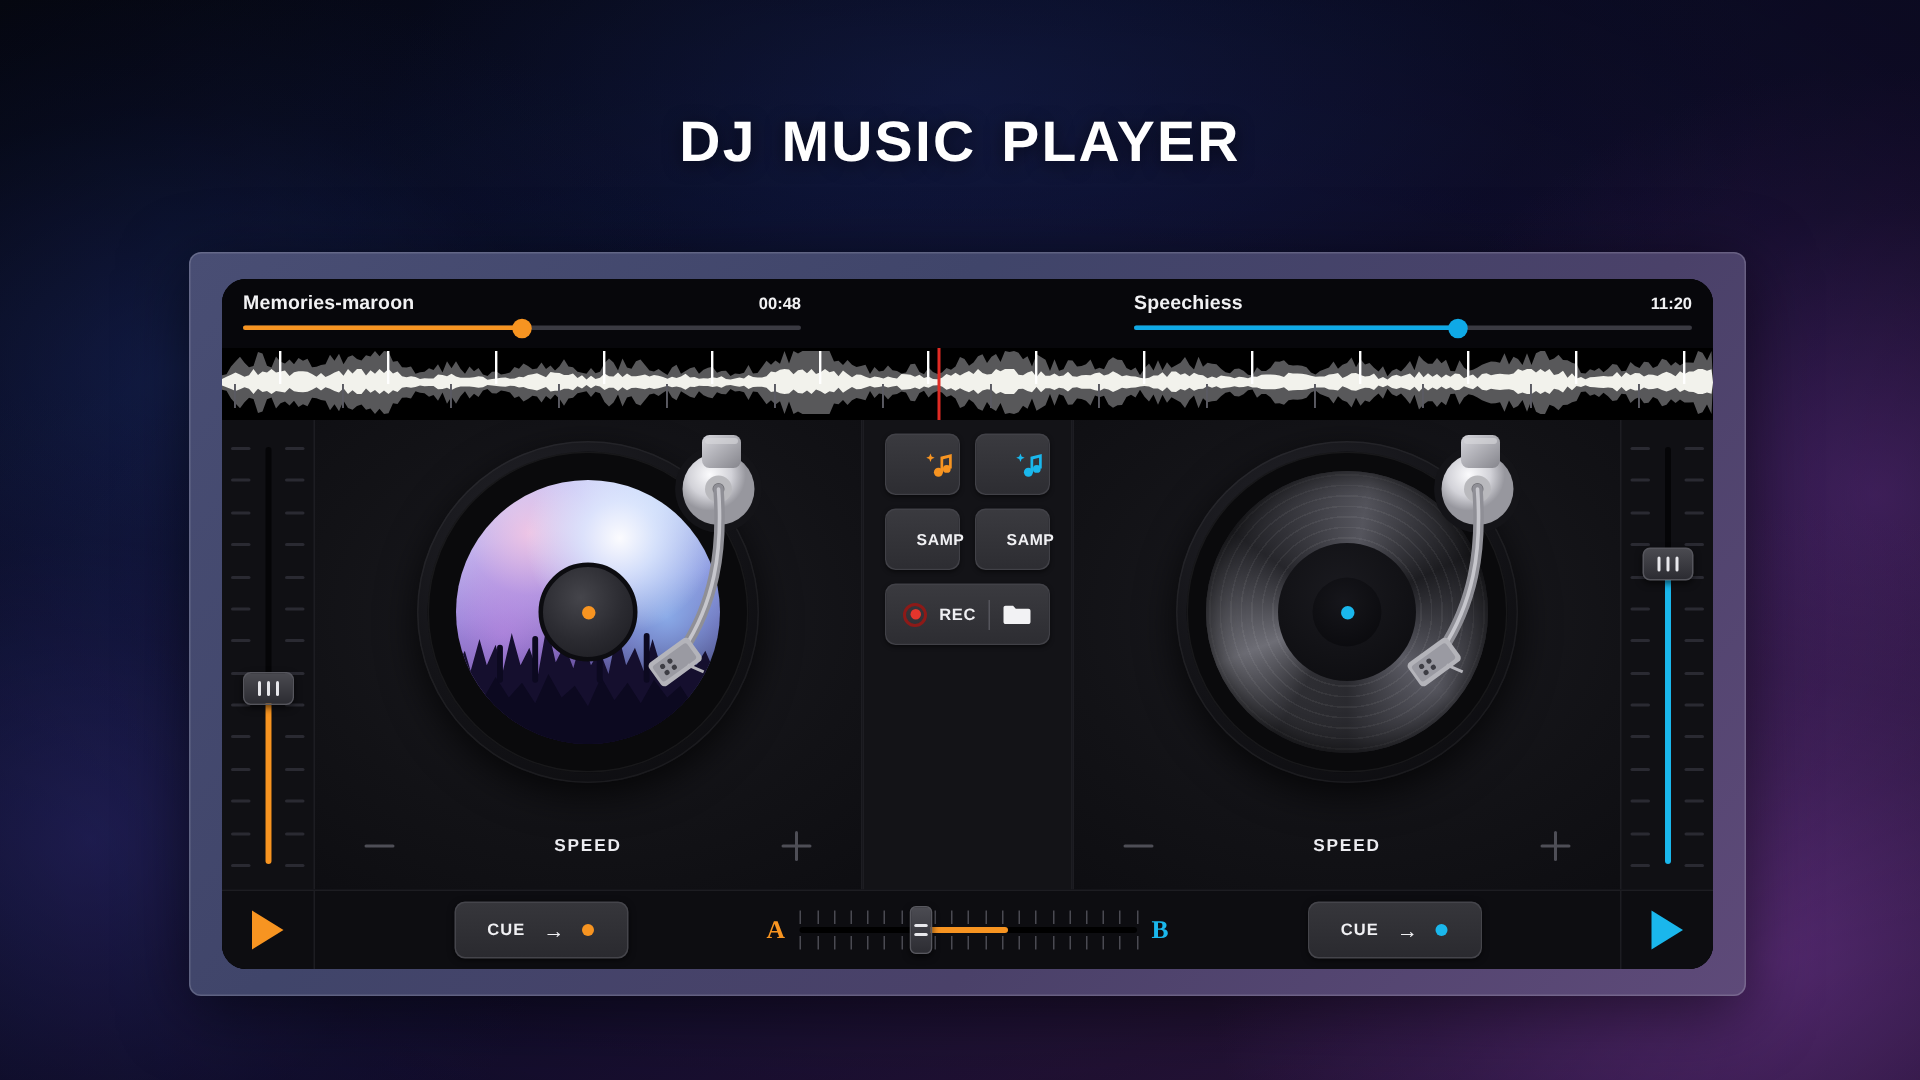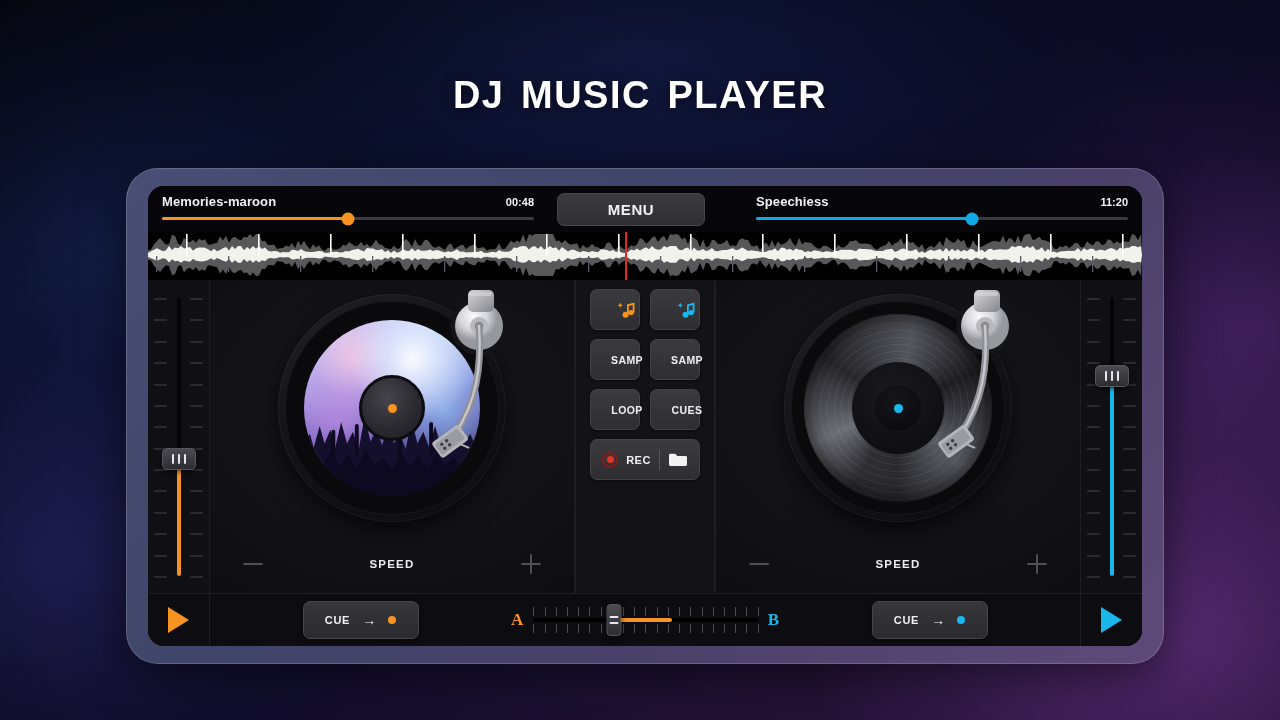--- a/index.html
+++ b/index.html
@@ -39,21 +39,21 @@
     font-variant: small-caps;
     text-transform: lowercase;
     text-shadow: 0 2px 12px rgba(0,0,0,0.55);
   }
 
   
   .tablet {
     position: absolute;
     left: 126px; top: 168px;
     width: 1038px; height: 496px;
-    border-radius: 32px;
+    border-radius: 8px;
     background: linear-gradient(135deg, #494e74 0%, #40456a 35%, #4a4169 65%, #5e4a79 100%);
     box-shadow: 0 10px 45px rgba(0,0,0,0.55), inset 0 0 0 1px rgba(255,255,255,0.16);
     padding: 18px 22px;
   }
   .tablet-inner {
     position: relative;
     width: 994px; height: 460px;
     border-radius: 16px;
     background: #0c0c0f;
     overflow: hidden;
@@ -383,21 +383,20 @@
         <div class="track-head">
           <span class="track-name">Speechiess</span>
           <span class="track-time">11:20</span>
         </div>
         <div class="prog-track">
           <div class="prog-fill b" id="pfb" style="width: 58%;"></div>
           <div class="prog-knob b" id="pkb" style="left: 58%;"></div>
         </div>
       </div>
 
-      <div class="menu-btn">MENU</div>
     </div>
 
     <div class="wave-strip">
       <svg width="994" height="48" viewBox="0 0 994 48">
         <g id="wv-back" fill="#8e8e92" opacity="0.62">
             <path d="M0 23 L0 18.189026173852163 L3 17.465105129438463 L6 12.354872426620648 L9 8.960199311657064 L12 5.891769423991274 L15 9.785274823138671 L18 12.750176244108703 L21 11.99074398961271 L24 2.7014941472603695 L27 3.693353995921889 L30 11.811916585123315 L33 13.005729206489102 L36 5.606434186664753 L39 9.170826645769147 L42 10.285909328441074 L45 7.697561820252952 L48 10.830997782425353 L51 6.689929415682993 L54 8.516253782187786 L57 7.1329190842669465 L60 12.835496948756946 L63 12.427966811800152 L66 11.408000854341095 L69 10.892895356590813 L72 4.571835958823357 L75 8.524893308571372 L78 3.8549037268992556 L81 10.795228844706838 L84 6.031672302948163 L87 4.775132156258497 L90 7.3030434106805036 L93 8.254410690448143 L96 4.816278875312033 L99 5.603847268154691 L102 2 L105 5.502231821219869 L108 2 L111 2.4491413602603167 L114 9.207344606097411 L117 8.676937823053544 L120 12.894772946851464 L123 12.990136312404136 L126 12.402773413256368 L129 17.116227994986833 L132 16.245384920049986 L135 15.915166242134184 L138 13.45463647315795 L141 14.73175004853392 L144 10.887022948101615 L147 16.32151208061657 L150 8.809020470811943 L153 13.506753069697423 L156 8.760511263504663 L159 13.827419745233954 L162 17.155205856509678 L165 12.34715483526214 L168 15.452482806396393 L171 13.290791738166696 L174 17.705851184638515 L177 18.68392568246599 L180 15.855237118240675 L183 15.711530818113593 L186 17.658812374472788 L189 17.20743939284072 L192 16.332878256647653 L195 12.64736045811557 L198 13.792954413646184 L201 10.365190544617295 L204 11.996373843682854 L207 14.13389707749912 L210 13.587045116507813 L213 9.696994915959483 L216 14.072359240233373 L219 11.729421731376348 L222 15.006176742487396 L225 12.19491523115943 L228 7.473764151440035 L231 12.263883047598108 L234 12.771397590996019 L237 15.914200681172684 L240 16.426907474672394 L243 17.232985321225794 L246 13.41088644937497 L249 16.888544128328626 L252 15.885825379464784 L255 9.97087097026189 L258 6.955316196640947 L261 9.67467759033766 L264 14.948522762690725 L267 6.951091765236111 L270 12.984885145108564 L273 13.783436486315983 L276 8.803351129588362 L279 7.596429121240188 L282 11.28630260453915 L285 15.043092682265588 L288 15.723972367320261 L291 14.002684800846623 L294 16.212574830324805 L297 18.073636366863397 L300 13.06484155671493 L303 11.166832807410847 L306 17.153873604680776 L309 15.357857832016407 L312 13.519049047344224 L315 12.606786631223473 L318 17.217767082797202 L321 14.52414627466922 L324 13.228585260923815 L327 12.582822026218336 L330 16.572142205909536 L333 15.390953450024035 L336 15.171526014142763 L339 18.665953577871985 L342 16.9357543186579 L345 17.40615015401958 L348 16.540643857356514 L351 11.30323492612385 L354 17.08275210376493 L357 16.640634498345587 L360 12.72745361850572 L363 8.49723032256066 L366 11.098348987227897 L369 8.380698518454684 L372 10.49555545467259 L375 2 L378 10.344283607064725 L381 2 L384 3.626994959356704 L387 2 L390 2 L393 2 L396 2 L399 2 L402 2.072916655199375 L405 2 L408 9.077234760929887 L411 8.437950300168497 L414 11.319812126694357 L417 8.043511254104567 L420 11.214571237363348 L423 12.709815247470877 L426 12.036589994096937 L429 11.167048182764471 L432 17.36998547717768 L435 12.726910083822002 L438 15.667992987098772 L441 15.193335819563842 L444 11.657022037008465 L447 14.807515755170478 L450 15.351441984821465 L453 16.972052671140812 L456 16.364650812473236 L459 10.773629780019128 L462 10.535935586406922 L465 16.019155454957538 L468 17.48583127598145 L471 13.013686331657551 L474 16.0064340482827 L477 17.40209781914581 L480 16.25172977003077 L483 13.324915050435429 L486 14.484364901095164 L489 12.322443665978273 L492 5.991572818120844 L495 7.408551188441821 L498 11.859867797286132 L501 9.621625224355105 L504 5.4872047266562625 L507 4.152407743286723 L510 9.966635181778146 L513 5.852207836774152 L516 3.933079498646542 L519 9.294993578024263 L522 2 L525 2.649131101061915 L528 2 L531 3.122825909645293 L534 7.493926081533846 L537 5.581801553953419 L540 12.369606286635673 L543 4.158693109680634 L546 6.061306714264521 L549 7.916004680773296 L552 15.27812272049059 L555 7.5126418392781975 L558 15.145866854636452 L561 14.228624531637184 L564 8.120025372438665 L567 8.32726231412531 L570 12.360884897454882 L573 12.015735014596913 L576 10.80032726513588 L579 7.681928894842017 L582 14.294651503698283 L585 13.248844758976546 L588 14.197117603347813 L591 8.364097178000701 L594 6.228100160613511 L597 7.7822743452194665 L600 8.004508503778272 L603 13.397723263037875 L606 14.785141735826034 L609 13.009293418697998 L612 18.245646319434407 L615 13.51530050634338 L618 10.347513774706682 L621 14.953630303603619 L624 8.133316333159247 L627 14.792808977552163 L630 9.51428386801245 L633 13.111466347736284 L636 11.548806539832349 L639 9.756695438358513 L642 6.060018547257698 L645 11.414669203674054 L648 14.357249143764724 L651 5.8297358993484565 L654 12.476483462291636 L657 9.90005399142556 L660 10.4688190530929 L663 10.829425558545724 L666 13.831643163884412 L669 16.194667372521508 L672 16.75590667106377 L675 13.997111032200126 L678 13.65110916153375 L681 15.150653529068565 L684 17.88276002699587 L687 18.32309744105683 L690 12.831760476138319 L693 15.265872401606664 L696 15.388612325083635 L699 13.128320878623253 L702 9.055480321268007 L705 9.222048481487091 L708 8.096194457057196 L711 11.194929711039427 L714 11.666772833126439 L717 11.578970121136054 L720 11.858126571283634 L723 12.785340381514875 L726 16.27423421019438 L729 17.6320836012465 L732 15.40804484855306 L735 14.124115959586772 L738 12.958601623730097 L741 9.066534947882056 L744 13.860797785043792 L747 11.216209921885325 L750 9.963740729611338 L753 6.307607935247393 L756 12.915838146873787 L759 7.44698595658028 L762 11.05539502525981 L765 10.072127738131098 L768 13.220860361128715 L771 15.671630856077371 L774 12.109839201446954 L777 18.796659835486498 L780 15.14936989271344 L783 13.84613538381951 L786 15.668897723327227 L789 12.49937056286514 L792 8.699093080588636 L795 14.91630053522453 L798 4.946622263559362 L801 8.325837006299244 L804 10.541381427329243 L807 10.490047721210411 L810 6.600750556418323 L813 10.094916948760009 L816 7.779645681320575 L819 15.411452158913741 L822 15.58207635409557 L825 8.249083077587773 L828 12.995176380122002 L831 15.212269206243356 L834 14.417267631864037 L837 12.931439021792496 L840 11.214113104471037 L843 10.080643816047445 L846 8.961309705970166 L849 9.18596203675224 L852 9.882600373700042 L855 3.4763837951059813 L858 10.957069174064037 L861 5.776961698085987 L864 7.291938064390816 L867 11.326660779965081 L870 3.4699820596169424 L873 11.321035696520857 L876 3.5246862407354556 L879 2 L882 2 L885 8.196285308939128 L888 6.922629369498903 L891 4.517371778011427 L894 7.91843155502732 L897 8.212226278127188 L900 9.83428898093559 L903 10.678526342377902 L906 16.714493187864083 L909 17.048406491742245 L912 14.235020735525557 L915 15.15924655244731 L918 13.356118637269997 L921 16.108407050389914 L924 13.907217192226994 L927 10.636480009450691 L930 11.107847341624709 L933 15.480221093041685 L936 15.108285761101346 L939 9.310270196324755 L942 11.95672056444656 L945 13.25209090836473 L948 9.228090917053523 L951 9.576315587583943 L954 13.33919236649508 L957 11.931403099969678 L960 7.232215042552722 L963 8.135258811026151 L966 11.913710041481359 L969 9.278839607323697 L972 11.599388658362257 L975 9.605526597441514 L978 9.613765427990508 L981 9.901009732654492 L984 2 L987 3.1110549402599723 L990 8.32580379087075 L993 2 L994 23 L994 23 L993 44 L990 37.67419620912925 L987 42.888945059740024 L984 44 L981 36.098990267345506 L978 36.38623457200949 L975 36.39447340255849 L972 34.40061134163774 L969 36.7211603926763 L966 34.08628995851864 L963 37.86474118897385 L960 38.767784957447276 L957 34.06859690003032 L954 32.660807633504916 L951 36.42368441241606 L948 36.77190908294648 L945 32.74790909163527 L942 34.043279435553444 L939 36.68972980367525 L936 30.891714238898654 L933 30.519778906958315 L930 34.892152658375295 L927 35.36351999054931 L924 32.092782807773006 L921 29.891592949610086 L918 32.64388136273 L915 30.84075344755269 L912 31.76497926447444 L909 28.951593508257755 L906 29.285506812135917 L903 35.3214736576221 L900 36.16571101906441 L897 37.78777372187281 L894 38.08156844497268 L891 41.48262822198858 L888 39.07737063050109 L885 37.803714691060875 L882 44 L879 44 L876 42.475313759264544 L873 34.67896430347914 L870 42.53001794038306 L867 34.67333922003492 L864 38.70806193560918 L861 40.223038301914016 L858 35.04293082593596 L855 42.52361620489402 L852 36.11739962629996 L849 36.814037963247756 L846 37.038690294029834 L843 35.91935618395256 L840 34.78588689552896 L837 33.0685609782075 L834 31.582732368135964 L831 30.787730793756644 L828 33.004823619877996 L825 37.75091692241223 L822 30.41792364590443 L819 30.58854784108626 L816 38.220354318679426 L813 35.90508305123999 L810 39.39924944358168 L807 35.50995227878959 L804 35.45861857267076 L801 37.674162993700754 L798 41.05337773644064 L795 31.08369946477547 L792 37.30090691941136 L789 33.50062943713486 L786 30.331102276672773 L783 32.15386461618049 L780 30.850630107286563 L777 27.203340164513502 L774 33.89016079855305 L771 30.32836914392263 L768 32.779139638871285 L765 35.9278722618689 L762 34.94460497474019 L759 38.55301404341972 L756 33.08416185312621 L753 39.69239206475261 L750 36.03625927038866 L747 34.78379007811468 L744 32.13920221495621 L741 36.933465052117946 L738 33.0413983762699 L735 31.875884040413226 L732 30.59195515144694 L729 28.3679163987535 L726 29.72576578980562 L723 33.21465961848513 L720 34.141873428716366 L717 34.42102987886395 L714 34.33322716687356 L711 34.80507028896057 L708 37.903805542942806 L705 36.77795151851291 L702 36.94451967873199 L699 32.871679121376744 L696 30.611387674916365 L693 30.734127598393336 L690 33.16823952386168 L687 27.67690255894317 L684 28.11723997300413 L681 30.849346470931437 L678 32.34889083846625 L675 32.002888967799876 L672 29.24409332893623 L669 29.805332627478492 L666 32.16835683611559 L663 35.17057444145428 L660 35.5311809469071 L657 36.09994600857444 L654 33.52351653770836 L651 40.17026410065154 L648 31.642750856235274 L645 34.58533079632595 L642 39.9399814527423 L639 36.24330456164149 L636 34.45119346016765 L633 32.88853365226372 L630 36.48571613198755 L627 31.207191022447837 L624 37.86668366684076 L621 31.046369696396383 L618 35.652486225293316 L615 32.48469949365662 L612 27.754353680565593 L609 32.990706581302 L606 31.214858264173966 L603 32.602276736962125 L600 37.99549149622173 L597 38.21772565478054 L594 39.77189983938649 L591 37.635902821999295 L588 31.802882396652187 L585 32.751155241023454 L582 31.705348496301717 L579 38.31807110515798 L576 35.19967273486412 L573 33.98426498540309 L570 33.63911510254512 L567 37.672737685874694 L564 37.87997462756134 L561 31.771375468362816 L558 30.854133145363548 L555 38.487358160721804 L552 30.72187727950941 L549 38.0839953192267 L546 39.93869328573548 L543 41.841306890319366 L540 33.63039371336433 L537 40.41819844604658 L534 38.50607391846616 L531 42.87717409035471 L528 44 L525 43.35086889893809 L522 44 L519 36.70500642197574 L516 42.06692050135346 L513 40.147792163225844 L510 36.033364818221855 L507 41.84759225671328 L504 40.51279527334374 L501 36.37837477564489 L498 34.14013220271387 L495 38.59144881155818 L492 40.008427181879156 L489 33.67755633402173 L486 31.515635098904838 L483 32.67508494956457 L480 29.74827022996923 L477 28.59790218085419 L474 29.9935659517173 L471 32.98631366834245 L468 28.51416872401855 L465 29.980844545042462 L462 35.46406441359308 L459 35.22637021998087 L456 29.635349187526764 L453 29.027947328859188 L450 30.648558015178537 L447 31.192484244829522 L444 34.34297796299153 L441 30.806664180436158 L438 30.33200701290123 L435 33.273089916177994 L432 28.63001452282232 L429 34.832951817235525 L426 33.963410005903064 L423 33.29018475252912 L420 34.785428762636656 L417 37.956488745895435 L414 34.68018787330564 L411 37.562049699831505 L408 36.92276523907012 L405 44 L402 43.92708334480062 L399 44 L396 44 L393 44 L390 44 L387 44 L384 42.37300504064329 L381 44 L378 35.655716392935275 L375 44 L372 35.50444454532741 L369 37.619301481545314 L366 34.901651012772106 L363 37.50276967743934 L360 33.27254638149428 L357 29.359365501654413 L354 28.91724789623507 L351 34.69676507387615 L348 29.459356142643486 L345 28.59384984598042 L342 29.0642456813421 L339 27.334046422128015 L336 30.828473985857237 L333 30.609046549975965 L330 29.427857794090464 L327 33.41717797378166 L324 32.771414739076185 L321 31.47585372533078 L318 28.782232917202798 L315 33.39321336877653 L312 32.480950952655775 L309 30.642142167983593 L306 28.846126395319224 L303 34.83316719258915 L300 32.93515844328507 L297 27.926363633136603 L294 29.787425169675195 L291 31.997315199153377 L288 30.27602763267974 L285 30.956907317734412 L282 34.71369739546085 L279 38.40357087875981 L276 37.196648870411636 L273 32.216563513684015 L270 33.015114854891436 L267 39.048908234763886 L264 31.051477237309275 L261 36.32532240966234 L258 39.04468380335905 L255 36.02912902973811 L252 30.114174620535216 L249 29.111455871671374 L246 32.58911355062503 L243 28.767014678774206 L240 29.573092525327606 L237 30.085799318827316 L234 33.22860240900398 L231 33.73611695240189 L228 38.52623584855996 L225 33.80508476884057 L222 30.993823257512602 L219 34.27057826862365 L216 31.927640759766625 L213 36.30300508404052 L210 32.41295488349219 L207 31.86610292250088 L204 34.00362615631715 L201 35.63480945538271 L198 32.207045586353814 L195 33.35263954188443 L192 29.667121743352347 L189 28.79256060715928 L186 28.341187625527212 L183 30.288469181886406 L180 30.144762881759327 L177 27.31607431753401 L174 28.294148815361485 L171 32.709208261833304 L168 30.547517193603607 L165 33.65284516473786 L162 28.844794143490322 L159 32.172580254766046 L156 37.23948873649534 L153 32.493246930302575 L150 37.190979529188056 L147 29.67848791938343 L144 35.11297705189838 L141 31.268249951466082 L138 32.54536352684205 L135 30.084833757865816 L132 29.754615079950014 L129 28.883772005013167 L126 33.59722658674363 L123 33.00986368759587 L120 33.10522705314854 L117 37.32306217694646 L114 36.79265539390259 L111 43.55085863973969 L108 44 L105 40.497768178780134 L102 44 L99 40.396152731845305 L96 41.18372112468796 L93 37.74558930955186 L90 38.6969565893195 L87 41.22486784374151 L84 39.96832769705183 L81 35.20477115529316 L78 42.14509627310075 L75 37.47510669142863 L72 41.42816404117664 L69 35.10710464340919 L66 34.5919991456589 L63 33.572033188199846 L60 33.16450305124305 L57 38.867080915733055 L54 37.48374621781221 L51 39.310070584317 L48 35.16900221757464 L45 38.30243817974705 L42 35.71409067155893 L39 36.82917335423085 L36 40.39356581333524 L33 32.9942707935109 L30 34.18808341487669 L27 42.30664600407811 L24 43.29850585273963 L21 34.00925601038729 L18 33.2498237558913 L15 36.21472517686133 L12 40.10823057600872 L9 37.039800688342936 L6 33.645127573379355 L3 28.534894870561537 L0 27.810973826147837 L0 23 Z"></path>
           </g>
         <g id="wv-front" fill="#f2f2ec">
             <path d="M0 23 L0 20.70154816290552 L3 19.2378396768235 L6 17.846605174392025 L9 16.35284570489072 L12 17.666977002885236 L15 19.21750371346828 L18 18.154446530150476 L21 14.058342055138224 L24 18.07050347116283 L27 15.597875633959614 L30 16.297445174853273 L33 14 L36 16.395255429755633 L39 15.730582264449133 L42 15.073318057351836 L45 18.626335380323162 L48 16.226055622909396 L51 15.530139163335438 L54 15.441095644413972 L57 15.825014125569556 L60 17.261767208751795 L63 19.23828731255072 L66 16.67718795212288 L69 19.344103855088928 L72 18.002728478502647 L75 16.33014223080923 L78 15.115946185589802 L81 18.42078353602576 L84 14 L87 16.965684184779846 L90 14 L93 14 L96 18.282030117511855 L99 14.892376765034296 L102 17.12764263711912 L105 14 L108 16.739314811981107 L111 14.032278086743101 L114 16.95941608380458 L117 15.584733204153899 L120 18.83459508509715 L123 19.48881261441333 L126 18.8888086464745 L129 19.374738535135574 L132 20.702558275065144 L135 20.11941884255915 L138 20.2672516525054 L141 20.337977287754217 L144 17.660013740806477 L147 17.961252809674804 L150 18.897671889401945 L153 17.1078726057675 L156 18.977229179327416 L159 19.86504306361514 L162 19.888583524946753 L165 19.901057796951044 L168 19.505303491304456 L171 18.913833222558484 L174 19.205234865589787 L177 21.08875506755628 L180 20.719872753142898 L183 20.264217366919773 L186 19.865529935673436 L189 19.669662500936003 L192 20.52141790395585 L195 20.30412605182789 L198 19.09273368293247 L201 19.432179322878497 L204 18.053915870454887 L207 17.47948953436338 L210 16.779894267689308 L213 18.175805982101636 L216 19.522881310158944 L219 16.010876608006896 L222 16.487797663887214 L225 16.59634793415797 L228 18.057614699615165 L231 18.05825363089433 L234 16.988772855568556 L237 20.06224291132704 L240 18.229791841087913 L243 21.0420459106757 L246 18.556909704607786 L249 20.63716594308504 L252 19.849437215210664 L255 17.043775501649844 L258 18.790722189361297 L261 18.95285042411023 L264 16.351118320809128 L267 19.357694749342393 L270 16.987276599532624 L273 18.777867053178873 L276 18.791584980904496 L279 18.378254895316644 L282 17.621506458815166 L285 18.931414786012773 L288 17.924335017441646 L291 18.481588997045748 L294 19.390799435017165 L297 20.48833624761924 L300 19.206856570479367 L303 19.921559847822934 L306 18.98746944286343 L309 17.23393328173278 L312 19.67680767466652 L315 19.414480461896268 L318 20.5156093927811 L321 20.185069698812924 L324 20.279241796370876 L327 19.539836266448116 L330 20.00668597064645 L333 18.78852418400807 L336 20.63724022846665 L339 21.03342229990387 L342 20.289339320345874 L345 19.70403970169347 L348 20.396145872969726 L351 17.97819067997474 L354 19.389303937887277 L357 19.625342553003602 L360 19.736852441860343 L363 18.78859443644172 L366 15.62434005105175 L369 16.12453695204753 L372 14.554733564192642 L375 14 L378 14.361848273229056 L381 17.42731642168515 L384 14.762668810105719 L387 14.332587309621095 L390 16.763869746122673 L393 14 L396 17.414750420189407 L399 16.163088284812776 L402 14 L405 16.166699493538683 L408 15.303140506002467 L411 18.82708168696727 L414 14.93774111063821 L417 17.26930406054066 L420 19.420345156097234 L423 17.72120753004907 L426 17.863142114362514 L429 19.15846208495448 L432 20.17712167692788 L435 19.04959900721064 L438 19.4598036529939 L441 20.346988123477892 L444 19.041301019305937 L447 19.785209167123316 L450 20.36823280164711 L453 17.373302812785077 L456 17.458197877657636 L459 17.893337983276375 L462 19.160901034322173 L465 17.759789236934168 L468 19.953530192143624 L471 18.93690012966774 L474 20.625630956740736 L477 20.88167805344946 L480 19.88541825567214 L483 17.396143789269125 L486 18.500873402276838 L489 16.55943368777301 L492 18.392821376171604 L495 16.659826630592036 L498 15.299370214094527 L501 17.259571693657268 L504 14 L507 16.70317232139766 L510 17.74134804129754 L513 17.27813657937464 L516 14 L519 15.528522682044352 L522 14 L525 14 L528 14 L531 17.81576607261427 L534 18.18998984652245 L537 16.266992342198687 L540 15.3868975545818 L543 19.384207021863638 L546 15.432804736584227 L549 18.582150529304883 L552 18.57885899828228 L555 17.040558424788404 L558 18.912297172909348 L561 18.374429712724986 L564 15.906941138659361 L567 18.904113547160616 L570 19.219370181350556 L573 18.14830885369912 L576 18.009203187345975 L579 18.11874996066144 L582 16.902881673658065 L585 16.358152798477953 L588 18.273690862737812 L591 17.509066764113566 L594 15.553985539466051 L597 17.027720695232794 L600 18.886974390503866 L603 18.236896028359332 L606 18.866922238393826 L609 19.061322209091653 L612 19.8027586016361 L615 20.250397100009604 L618 19.801249086794318 L621 18.365610316732145 L624 18.356478570119304 L627 16.156210376522875 L630 19.2681882736498 L633 15.650042198437717 L636 15.633251100234286 L639 17.835194503350678 L642 16.79059525218682 L645 18.862205524508425 L648 16.58314774574333 L651 17.86613284594062 L654 18.10200414011245 L657 20.211493418448207 L660 18.94088439600105 L663 19.975458323256085 L666 18.369398339827377 L669 18.79487407867932 L672 19.21916315374367 L675 20.14837650413031 L678 19.177423068091628 L681 19.505808945693232 L684 20.203600831743106 L687 19.027021134953507 L690 19.115137744579716 L693 17.845646596739336 L696 17.72047526477067 L699 17.710379477953275 L702 17.76541322686549 L705 18.26207162048794 L708 19.28039777594531 L711 16.566499556027697 L714 16.939695885386495 L717 17.057325035652816 L720 17.164718622372032 L723 17.592428581851145 L726 18.443869404654393 L729 19.08707511153489 L732 19.08202317219328 L735 19.030006340713005 L738 17.586375204121882 L741 17.27078761833763 L744 16.641383724082424 L747 20.049832291521117 L750 18.659110339960954 L753 16.88446905772094 L756 16.59356651213869 L759 17.993102802332203 L762 18.976038673154893 L765 18.616176833428923 L768 17.065913049078922 L771 20.68585312509115 L774 19.36366560710386 L777 20.935194072237003 L780 18.687692372181647 L783 17.84690052105597 L786 19.028068130359987 L789 18.00035489127541 L792 16.943917938727953 L795 19.7508856890461 L798 15.650460446726619 L801 19.479682000025054 L804 16.7692329177739 L807 19.115736693837604 L810 17.359893085861966 L813 19.819547182166602 L816 17.732809009398007 L819 19.19199164169191 L822 16.960634485005496 L825 17.310354120043094 L828 20.119947642685286 L831 18.635315791867175 L834 17.682923196499672 L837 20.311917840876887 L840 17.27982856977006 L843 16.772422405572417 L846 18.144821928500143 L849 17.41780494418429 L852 17.13099204860789 L855 17.52712473292374 L858 17.671861121728405 L861 16.988969542407105 L864 14 L867 15.221858222375229 L870 14 L873 14 L876 16.309272899452846 L879 14 L882 15.991478287873125 L885 14 L888 18.025081681173265 L891 17.403278996721436 L894 15.127627167815985 L897 19.80490604987119 L900 16.868882029561817 L903 20.30110548497286 L906 19.388253055762704 L909 20.858525899698037 L912 19.433060831524948 L915 19.33674558354541 L918 18.959100224784052 L921 18.670650230217092 L924 19.044600511099343 L927 18.755271982034355 L930 15.928409419442792 L933 19.378288088819918 L936 16.149747126337743 L939 18.164284565823664 L942 16.705996089727506 L945 16.829056643016028 L948 19.05356937913335 L951 17.715027262067125 L954 17.866814295097754 L957 18.649817203821375 L960 17.021826296410726 L963 15.882821604452229 L966 17.05460913211333 L969 18.804881472915493 L972 15.475021185429467 L975 17.291870345724643 L978 15.716052602119714 L981 15.632385817344451 L984 14 L987 14 L990 15.189293378949 L993 14.099285807145476 L994 23 L994 23 L993 30.565607063926343 L990 29.63910062789335 L987 30.65 L984 30.65 L981 29.262472055257216 L978 29.191355288198245 L975 27.851910206134054 L972 29.396231992384955 L969 26.56585074802183 L966 28.05358223770367 L963 29.049601636215606 L960 28.081447648050883 L957 26.697655376751833 L954 27.36320784916691 L951 27.492226827242945 L948 26.354466027736652 L945 28.245301853436377 L942 28.34990332373162 L939 27.110358119049884 L936 28.822714942612915 L933 26.07845512450307 L930 29.010851993473626 L927 26.608018815270796 L924 26.362089565565558 L921 26.679947304315473 L918 26.434764808933554 L915 26.1137662539864 L912 26.031898293203795 L909 24.82025298525667 L906 26.069984902601703 L903 25.294060337773068 L900 28.211450274872455 L897 25.71582985760949 L894 29.691516907356412 L891 27.75721285278678 L888 27.228680571002727 L885 30.65 L882 28.957243455307843 L879 30.65 L876 28.68711803546508 L873 30.65 L870 30.65 L867 29.611420510981056 L864 30.65 L861 28.109375888953963 L858 27.52891804653086 L855 27.65194397701482 L852 27.98865675868329 L849 27.744865797443353 L846 27.12690136077488 L843 28.293440955263446 L840 27.862145715695448 L837 25.284869835254646 L834 27.519515282975277 L831 26.709981576912902 L828 25.448044503717508 L825 27.83619899796337 L822 28.133460687745327 L819 26.236807104561876 L816 27.477112342011694 L813 25.70338489515839 L810 27.79409087701733 L807 26.301623810238038 L804 28.296152019892187 L801 25.992270299978703 L798 29.247108620282376 L795 25.761747164310815 L792 28.14766975208124 L789 27.2496983424159 L786 26.376142089194012 L783 27.380134557102423 L780 26.6654614836456 L777 24.755085038598548 L774 26.09088423396172 L771 24.967024843672526 L768 28.04397390828292 L765 26.726249691585416 L762 26.42036712781834 L759 27.25586261801763 L756 28.445468464682115 L753 28.198201300937203 L750 26.68975621103319 L747 25.50764255220705 L744 28.40482383452994 L741 27.869830524413015 L738 27.601581076496398 L735 26.374494610393945 L732 26.33028030363571 L729 26.325986155195345 L726 26.872711006043765 L723 27.59643570542653 L720 27.95998917098377 L717 28.051273719695104 L714 28.15125849742148 L711 28.468475377376457 L708 26.16166189044649 L705 27.02723912258525 L702 27.44939875716433 L699 27.496177443739718 L696 27.48759602494493 L693 27.381200392771564 L690 26.30213291710724 L687 26.377032035289517 L684 25.37693929301836 L681 25.970062396160753 L678 26.249190392122117 L675 25.423879971489235 L672 26.21371131931788 L669 26.574357033122578 L666 26.93601141114673 L663 25.570860425232325 L660 26.450248263399107 L657 25.370230594319025 L654 27.163296480904418 L651 27.363787080950473 L648 28.45432441611817 L645 26.51712530416784 L642 28.277994035641203 L639 27.39008467215192 L636 29.261736564800856 L633 29.24746413132794 L630 26.172039967397673 L627 28.817221179955556 L624 26.946993215398592 L621 26.939231230777676 L618 25.718938276224833 L615 25.337162464991835 L612 25.717655188609314 L609 26.347876122272094 L606 26.51311609736525 L603 27.04863837589457 L600 26.49607176807171 L597 28.076437409052126 L594 29.329112291453857 L591 27.66729325050347 L588 27.01736276667286 L585 28.64557012129374 L582 28.182550577390643 L579 27.149062533437778 L576 27.24217729075592 L573 27.123937474355746 L570 26.21353534585203 L567 26.481503484913475 L564 29.029100032139542 L561 26.93173474418376 L558 26.474547403027053 L555 28.065525338929856 L552 26.757969851460064 L549 26.75517205009085 L546 29.432115973903407 L543 26.073424031415907 L540 29.47113707860547 L537 28.723056509131116 L534 27.088508630455916 L531 27.40659883827787 L528 30.65 L525 30.65 L522 30.65 L519 29.3507557202623 L516 30.65 L513 27.863583907531556 L510 27.469854164897086 L507 28.352303526811987 L504 30.65 L501 27.87936406039132 L498 29.545535318019652 L495 28.38914736399677 L492 26.916101830254135 L489 28.47448136539294 L486 26.824257608064688 L483 27.763277779121243 L480 25.64739448267868 L477 24.80057365456796 L474 25.018213686770373 L471 26.45363488978242 L468 25.589499336677918 L465 27.45417914860596 L462 26.263234120826155 L459 27.34066271421508 L456 27.71053180399101 L453 27.78269260913268 L450 25.237002118599957 L447 25.73257220794518 L444 26.364894133589953 L441 25.25506009504379 L438 26.009166894955182 L435 26.357840843870953 L432 25.399446574611304 L429 26.265307227788693 L426 27.366329202791864 L423 27.486973599458288 L420 26.04270661731735 L417 27.87109154854044 L414 29.85292005595752 L411 26.54698056607782 L408 29.542330569897903 L405 28.80830543049212 L402 30.65 L399 28.81137495790914 L396 27.747462142839005 L393 30.65 L390 28.300710715795727 L387 30.36730078682207 L384 30.00173151141014 L381 27.736781041567625 L378 30.342428967755303 L375 30.65 L372 30.178476470436255 L369 28.8441435907596 L366 29.269310956606013 L363 26.57969472902454 L360 25.77367542441871 L357 25.86845882994694 L354 26.069091652795816 L351 27.26853792202147 L348 25.213276007975733 L345 25.801566253560548 L342 25.30406157770601 L339 24.671591045081712 L336 25.008345805803348 L333 26.57975444359314 L330 25.544316924950515 L327 25.9411391735191 L324 25.312644473084756 L321 25.392690756009014 L318 25.111732016136063 L315 26.04769160738817 L312 25.824713476533457 L309 27.901156710527133 L306 26.410650973566085 L303 25.616674129350507 L300 26.22417191509254 L297 25.134914189523645 L294 26.06782048023541 L291 26.840649352511115 L288 27.3143152351746 L285 26.458297431889143 L282 27.57171951000711 L279 26.92848333898085 L276 26.57715276623118 L273 26.588813004797956 L270 28.11081489039727 L267 26.095959463058968 L264 28.65154942731224 L261 26.440077139506304 L258 26.5778861390429 L255 28.062790823597634 L252 25.677978367070935 L249 25.008408948377717 L246 26.77662675108338 L243 24.664260975925654 L240 27.05467693507527 L237 25.497093525372016 L234 28.109543072766726 L231 27.20048441373982 L228 27.20102750532711 L225 28.44310425596573 L222 28.535371985695868 L219 28.94075488319414 L216 25.955550886364897 L213 27.10056491521361 L210 28.287089872464087 L207 27.692433895791126 L204 27.204171510113344 L201 26.032647575553277 L198 26.3211763695074 L195 25.29149285594629 L192 25.106794781637525 L189 25.8307868742044 L186 25.66429955467758 L183 25.325415238118193 L180 24.938108159828538 L177 24.62455819257716 L174 26.22555036424868 L171 26.47324176082529 L168 25.970492032391213 L165 25.634100872591613 L162 25.64470400379526 L159 25.66471339592713 L156 26.419355197571694 L153 28.008308285097627 L150 26.48697889400835 L147 27.282935111776418 L144 27.538988320314495 L141 25.262719305408915 L138 25.32283609537041 L135 25.448493983824726 L132 24.95282546619463 L129 26.081472245134762 L126 26.494512650496674 L123 25.98450927774867 L120 26.540594177667423 L117 29.302976776469187 L114 28.134496328766105 L111 30.622563626268363 L108 28.32158240981606 L105 30.65 L102 27.991503758448747 L99 29.891479749720848 L96 27.010274400114923 L93 30.65 L90 30.65 L87 28.12916844293713 L84 30.65 L81 26.892333994378106 L78 29.701445742248666 L75 28.669379103812155 L72 27.24768079327275 L69 26.10751172317441 L66 28.374390240695554 L63 26.197455784331886 L60 27.877497872560973 L57 29.09873799326588 L54 29.425068702248126 L51 29.349381711164877 L48 28.757852720527012 L45 26.71761492672531 L42 29.73767965125094 L39 29.179005075218235 L36 28.61403288470771 L33 30.65 L30 28.697171601374716 L27 29.29180571113433 L24 27.190072049511596 L21 30.600409253132508 L18 27.118720449372095 L15 26.215121843551962 L12 27.533069547547548 L9 28.65008115084289 L6 27.380385601766775 L3 26.197836274700023 L0 24.953684061530307 L0 23 Z"></path>
           </g>
@@ -549,24 +548,20 @@
               <path d="M11 4.5 L18.5 2.6 L18.5 12.4 L16.7 12.4 L16.7 5.1 L12.8 6.1 L12.8 14.6 L11 14.6 Z" fill="#1ab7ec"></path>
               <circle cx="9.6" cy="14.8" r="3" fill="#1ab7ec"></circle>
               <circle cx="15.2" cy="12.6" r="2.6" fill="#1ab7ec"></circle>
               <path d="M4.3 2.4 L5.1 4.4 L7.1 5.2 L5.1 6 L4.3 8 L3.5 6 L1.5 5.2 L3.5 4.4 Z" fill="#1ab7ec"></path>
             </svg>
           </div>
         </div>
         <div class="cp-row">
           <div class="cp-btn">SAMP</div>
           <div class="cp-btn">SAMP</div>
-        </div>
-        <div class="cp-row">
-          <div class="cp-btn">LOOP</div>
-          <div class="cp-btn">CUES</div>
         </div>
         <div class="rec-bar">
           <span class="rec-dot">
               <i></i>
             </span>
           <span class="rec-label">REC</span>
           <span class="rec-sep"></span>
           <svg width="20" height="16" viewBox="0 0 20 16">
             <path d="M1 3.2 C1 2.4 1.6 1.8 2.4 1.8 L7.4 1.8 L9.2 3.9 L17.6 3.9 C18.4 3.9 19 4.5 19 5.3 L19 12.6 C19 13.4 18.4 14 17.6 14 L2.4 14 C1.6 14 1 13.4 1 12.6 Z" fill="#f2f2f4"></path>
           </svg>

